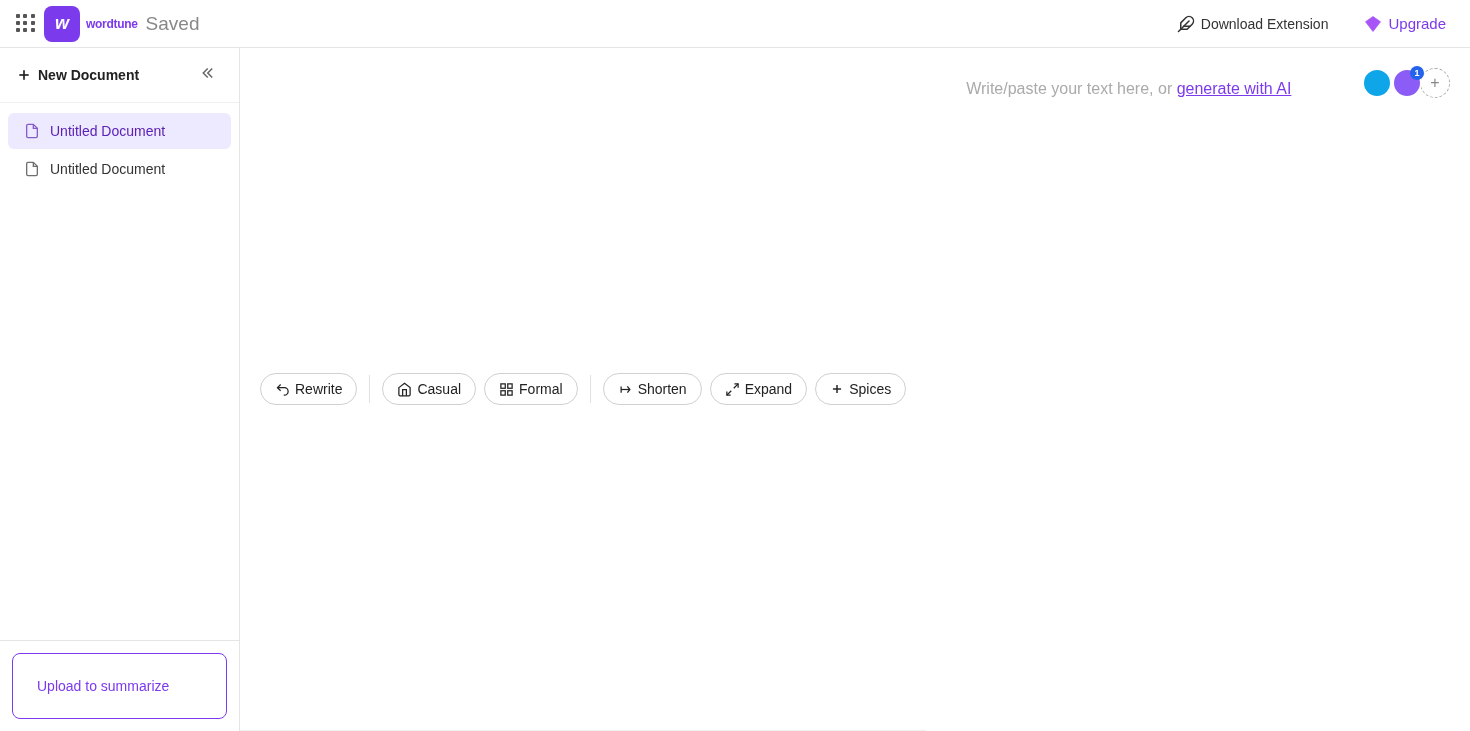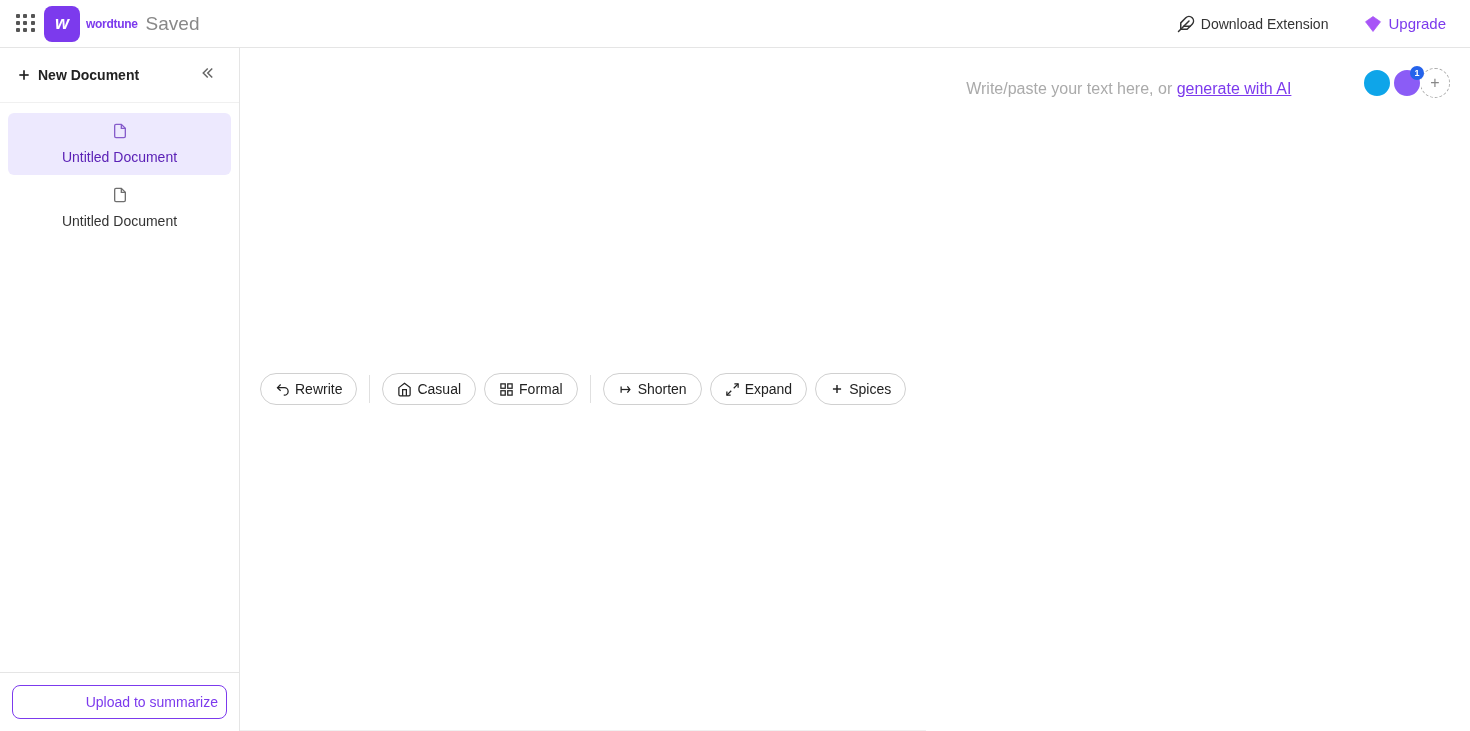--- a/index.html
+++ b/index.html
@@ -126,43 +126,42 @@
     .sidebar-item {
       display: flex;
       align-items: center;
       gap: 10px;
       padding: 10px 16px;
       cursor: pointer;
       font-size: 14px;
       color: #333;
       border-radius: 6px;
       margin: 2px 8px;
-      flex-direction: column;
     }
     .sidebar-item.active { background: #ede9fe; color: #5b21b6; }
     .sidebar-item .doc-icon {
       font-size: 16px;
       color: inherit;
       opacity: 0.7;
     }
     .sidebar-footer {
       padding: 12px;
       border-top: 1px solid #e5e5e5;
     }
     .upload-btn {
       width: 100%;
-      padding: 8px;
+      padding: 24px;
       border: 1.5px solid #7c3aed;
       border-radius: 8px;
       background: #fff;
       color: #7c3aed;
       font-size: 14px;
       font-weight: 500;
       cursor: pointer;
-      text-align: right;
+      text-align: left;
     }
 
     
     .content {
       flex: 1;
       display: flex;
       flex-direction: row;
       background: #fff;
       overflow: hidden;
     }

